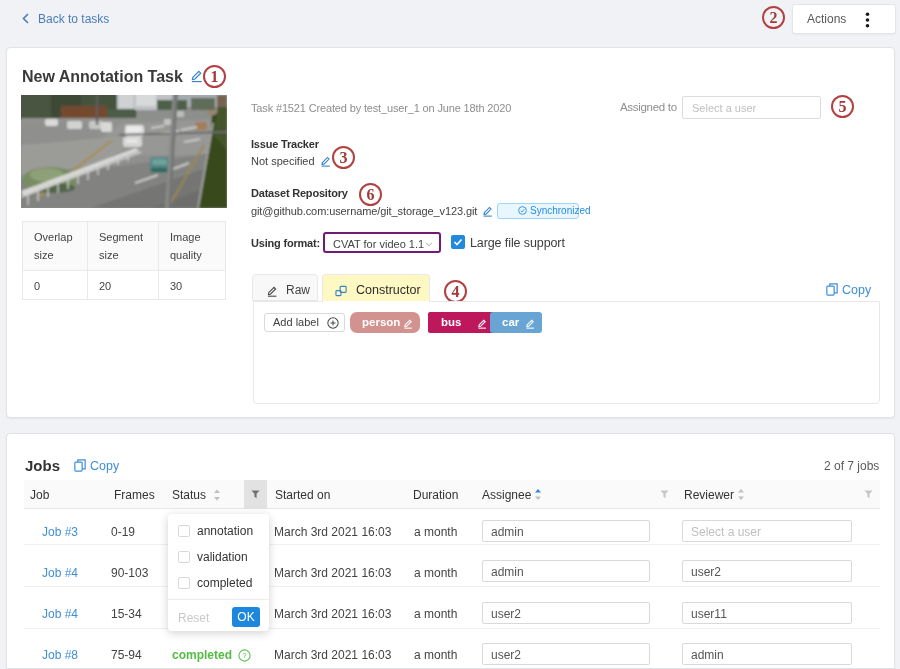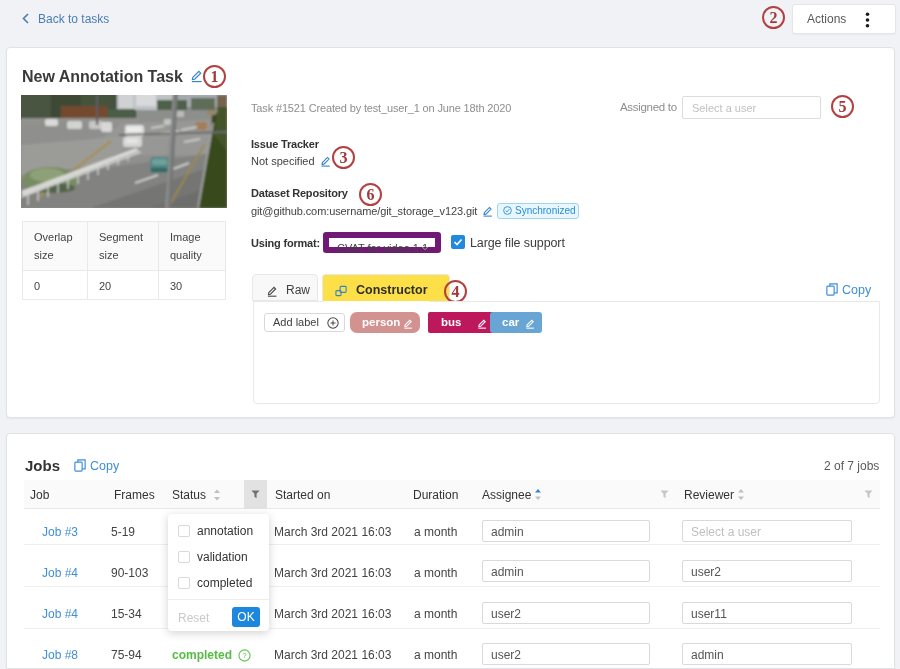--- a/index.html
+++ b/index.html
@@ -166,29 +166,29 @@
 <div class="circ" style="left:332px; top:146px;">3</div>
 
 <div class="abs b11" style="left:251px; top:187px;">Dataset Repository</div>
 <div class="circ" style="left:359px; top:183px;">6</div>
 <div class="abs t11" style="left:251px; top:205px; letter-spacing:-0.1px;">git@github.com:username/git_storage_v123.git
   <svg width="11" height="12" viewBox="0 0 14 15" style="vertical-align:-2px; margin-left:2px;">
       <path d="M3 9.5 L9.5 3 L11.5 5 L5 11.5 L2.6 11.9 Z" fill="none" stroke="#3584c9" stroke-width="1.4"></path>
       <path d="M2 14 L12.5 14" stroke="#3584c9" stroke-width="1.4"></path>
     </svg>
 </div>
-<div class="abs" style="left:497px; top:203px; width:82px; height:16px; background:#e8f6fd; border:1px solid #9fd4f5; border-radius:3px; color:#2a8ddc; font-size:10px; line-height:14px; padding-left:5px;">
+<div class="abs" style="left:497px; top:203px; width:82px; height:16px; background:#e8f6fd; border:1px solid #9fd4f5; border-radius:3px; color:#2a8ddc; font-size:10px; line-height:14px; padding-left:20px;">
   <svg width="9" height="9" viewBox="0 0 10 10" style="vertical-align:-1px; margin-right:3px;">
       <circle cx="5" cy="5" r="4.3" fill="none" stroke="#2a8ddc" stroke-width="1"></circle>
       <path d="M3 5.2 L4.4 6.6 L7 3.6" fill="none" stroke="#2a8ddc" stroke-width="1"></path>
     </svg>Synchronized
 </div>
 
 <div class="abs b11" style="left:251px; top:237px;">Using format:</div>
-<div class="abs" style="left:323px; top:232px; width:118px; height:21px; background:#fff; border:6px solid #701a75; border-radius:3px;">
+<div class="abs" style="left:323px; top:232px; width:118px; height:21px; background:#fff; border:2px solid #701a75; border-radius:3px;">
   <span style="position:absolute; left:8px; top:4px; font-size:11px; color:#434343;">CVAT for video 1.1</span>
   <svg width="8" height="5" viewBox="0 0 9 6" style="position:absolute; right:6px; top:8px;">
       <path d="M1 1 L4.5 4.5 L8 1" fill="none" stroke="#a8a8a8" stroke-width="1.2"></path>
     </svg>
 </div>
 <div class="abs" style="left:451px; top:235px; width:14px; height:14px; background:#2289dd; border-radius:2px;">
   <svg width="14" height="14" viewBox="0 0 14 14">
       <path d="M3.5 7 L6 9.5 L10.5 4.5" fill="none" stroke="#fff" stroke-width="1.6"></path>
     </svg>
 </div>
@@ -200,21 +200,21 @@
 </div>
 <div class="circ" style="left:831px; top:95px;">5</div>
 
 <div class="abs" style="left:252px; top:274px; width:66px; height:27px; background:#f8f8f8; border:1px solid #e8e8e8; border-radius:4px 4px 0 0;">
   <svg width="12" height="12" viewBox="0 0 14 15" style="position:absolute; left:13px; top:10px;">
       <path d="M3 9.5 L9.5 3 L11.5 5 L5 11.5 L2.6 11.9 Z" fill="none" stroke="#4a4a4a" stroke-width="1.4"></path>
       <path d="M2 14 L12.5 14" stroke="#4a4a4a" stroke-width="1.4"></path>
     </svg>
   <span style="position:absolute; left:33px; top:8px; font-size:12px; color:#404040;">Raw</span>
 </div>
-<div class="abs" style="left:322px; top:274px; width:128px; height:28px; background:#fde047; border:1px solid #e8e8e8; border-bottom:none; border-radius:4px 4px 0 0;font-weight:bold;">
+<div class="abs" style="left:322px; top:274px; width:108px; height:28px; background:#fef9c3; border:1px solid #e8e8e8; border-bottom:none; border-radius:4px 4px 0 0;">
   <svg width="13" height="13" viewBox="0 0 14 14" style="position:absolute; left:12px; top:10px;">
       <rect x="1" y="6" width="5.5" height="5.5" rx="1" fill="none" stroke="#3584c9" stroke-width="1.2"></rect>
       <rect x="5.5" y="1.5" width="6.5" height="6.5" rx="1" fill="none" stroke="#3584c9" stroke-width="1.2"></rect>
     </svg>
   <span style="position:absolute; left:33px; top:8px; font-size:12.5px; color:#2d2d2d;">Constructor</span>
 </div>
 <div class="circ" style="left:444px; top:280px;">4</div>
 
 <div class="abs link" style="left:826px; top:283px; font-size:12.5px;">
   <svg width="12" height="13" viewBox="0 0 14 15" style="vertical-align:-2px; margin-right:4px;">
@@ -295,21 +295,21 @@
   </svg>
 <svg class="abs" style="left:864px; top:490px;" width="9" height="9" viewBox="0 0 11 11">
     <path d="M0.5 0.5 L10.5 0.5 L6.8 4.6 L6.8 10 L4.2 8.4 L4.2 4.6 Z" fill="#c6c6c6"></path>
   </svg>
 
 <div class="abs" style="left:24px; top:544px; width:856px; height:1px; background:#efefef;"></div>
 <div class="abs" style="left:24px; top:586px; width:856px; height:1px; background:#efefef;"></div>
 <div class="abs" style="left:24px; top:628px; width:856px; height:1px; background:#efefef;"></div>
 
 <div class="abs row link" style="left:42px; top:525px;">Job #3</div>
-<div class="abs row" style="left:111px; top:525px;">5-19</div>
+<div class="abs row" style="left:111px; top:525px;">0-19</div>
 <div class="abs row" style="left:274px; top:525px;">March 3rd 2021 16:03</div>
 <div class="abs row" style="left:414px; top:525px;">a month</div>
 <div class="inp" style="left:482px; top:520px; width:168px; height:22px;">
     <span>admin</span>
   </div>
 <div class="inp" style="left:682px; top:520px; width:170px; height:22px;">
     <span style="color:#bfbfbf;">Select a user</span>
   </div>
 
 <div class="abs row link" style="left:42px; top:566px;">Job #4</div>

